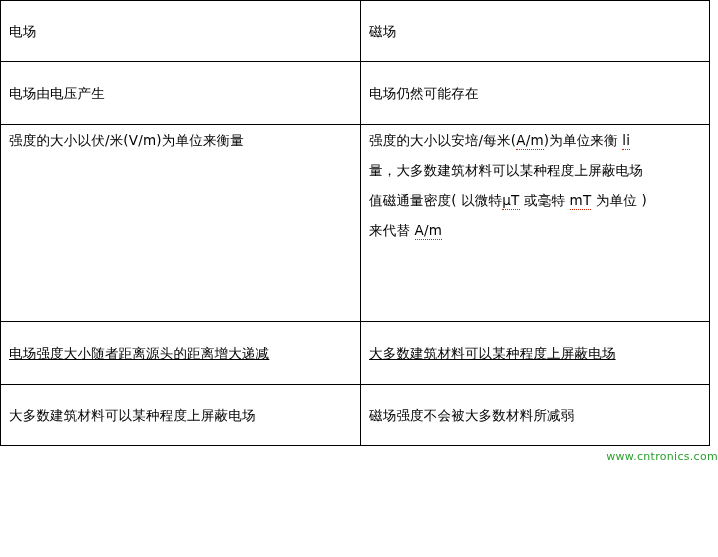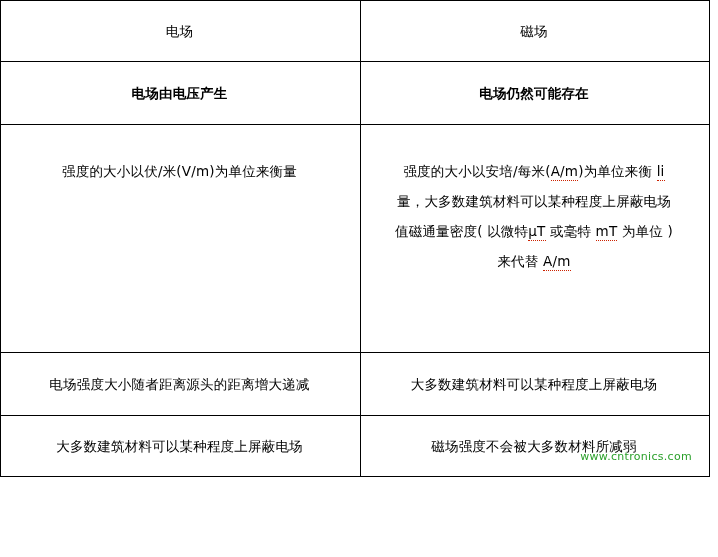--- a/index.html
+++ b/index.html
@@ -14,21 +14,20 @@
     color: #000000;
     position: relative;
     overflow: hidden;
   }
   .sheet {
     width: 718px;
     height: 465px;
     position: relative;
     background: #ffffff;
     box-sizing: border-box;
-    text-align: center;
   }
   table.cmp {
     border-collapse: collapse;
     table-layout: fixed;
     width: 709px;
     margin: 0;
     border: 0;
   }
   table.cmp col.c1 { width: 360px; }
   table.cmp col.c2 { width: 349px; }
@@ -37,33 +36,33 @@
     vertical-align: middle;
     padding: 0 10px 0 8px;
     font-size: 13.5px;
     line-height: 30px;
     color: #000;
     letter-spacing: 0.2px;
     word-break: break-all;
   }
   
   tr.r0 td { height: 60px; }
-  tr.r1 td { height: 62px; font-weight: bold; }
-  tr.r2 td { height: 196px; vertical-align: top; padding-top: 31px; }
+  tr.r1 td { height: 62px; }
+  tr.r2 td { height: 196px; vertical-align: top; padding-top: 0; }
   tr.r3 td { height: 100px; vertical-align: top; padding-top: 14px; }
-  tr.r4 td { height: 62px; }
+  tr.r4 td { height: 62px; text-decoration: underline; }
   tr.r5 td { height: 60px; }
 
   .spellerr {
     border-bottom: 1.5px dotted #cc2200;
     padding-bottom: 1px;
   }
   .watermark {
     position: absolute;
-    right: 26px;
+    right: 0;
     bottom: 2px;
     font-size: 11px;
     color: #2ba02b;
     font-family: "DejaVu Sans", "Liberation Sans", sans-serif;
     letter-spacing: 0.3px;
   }
 </style>
 </head>
 <body>
 

